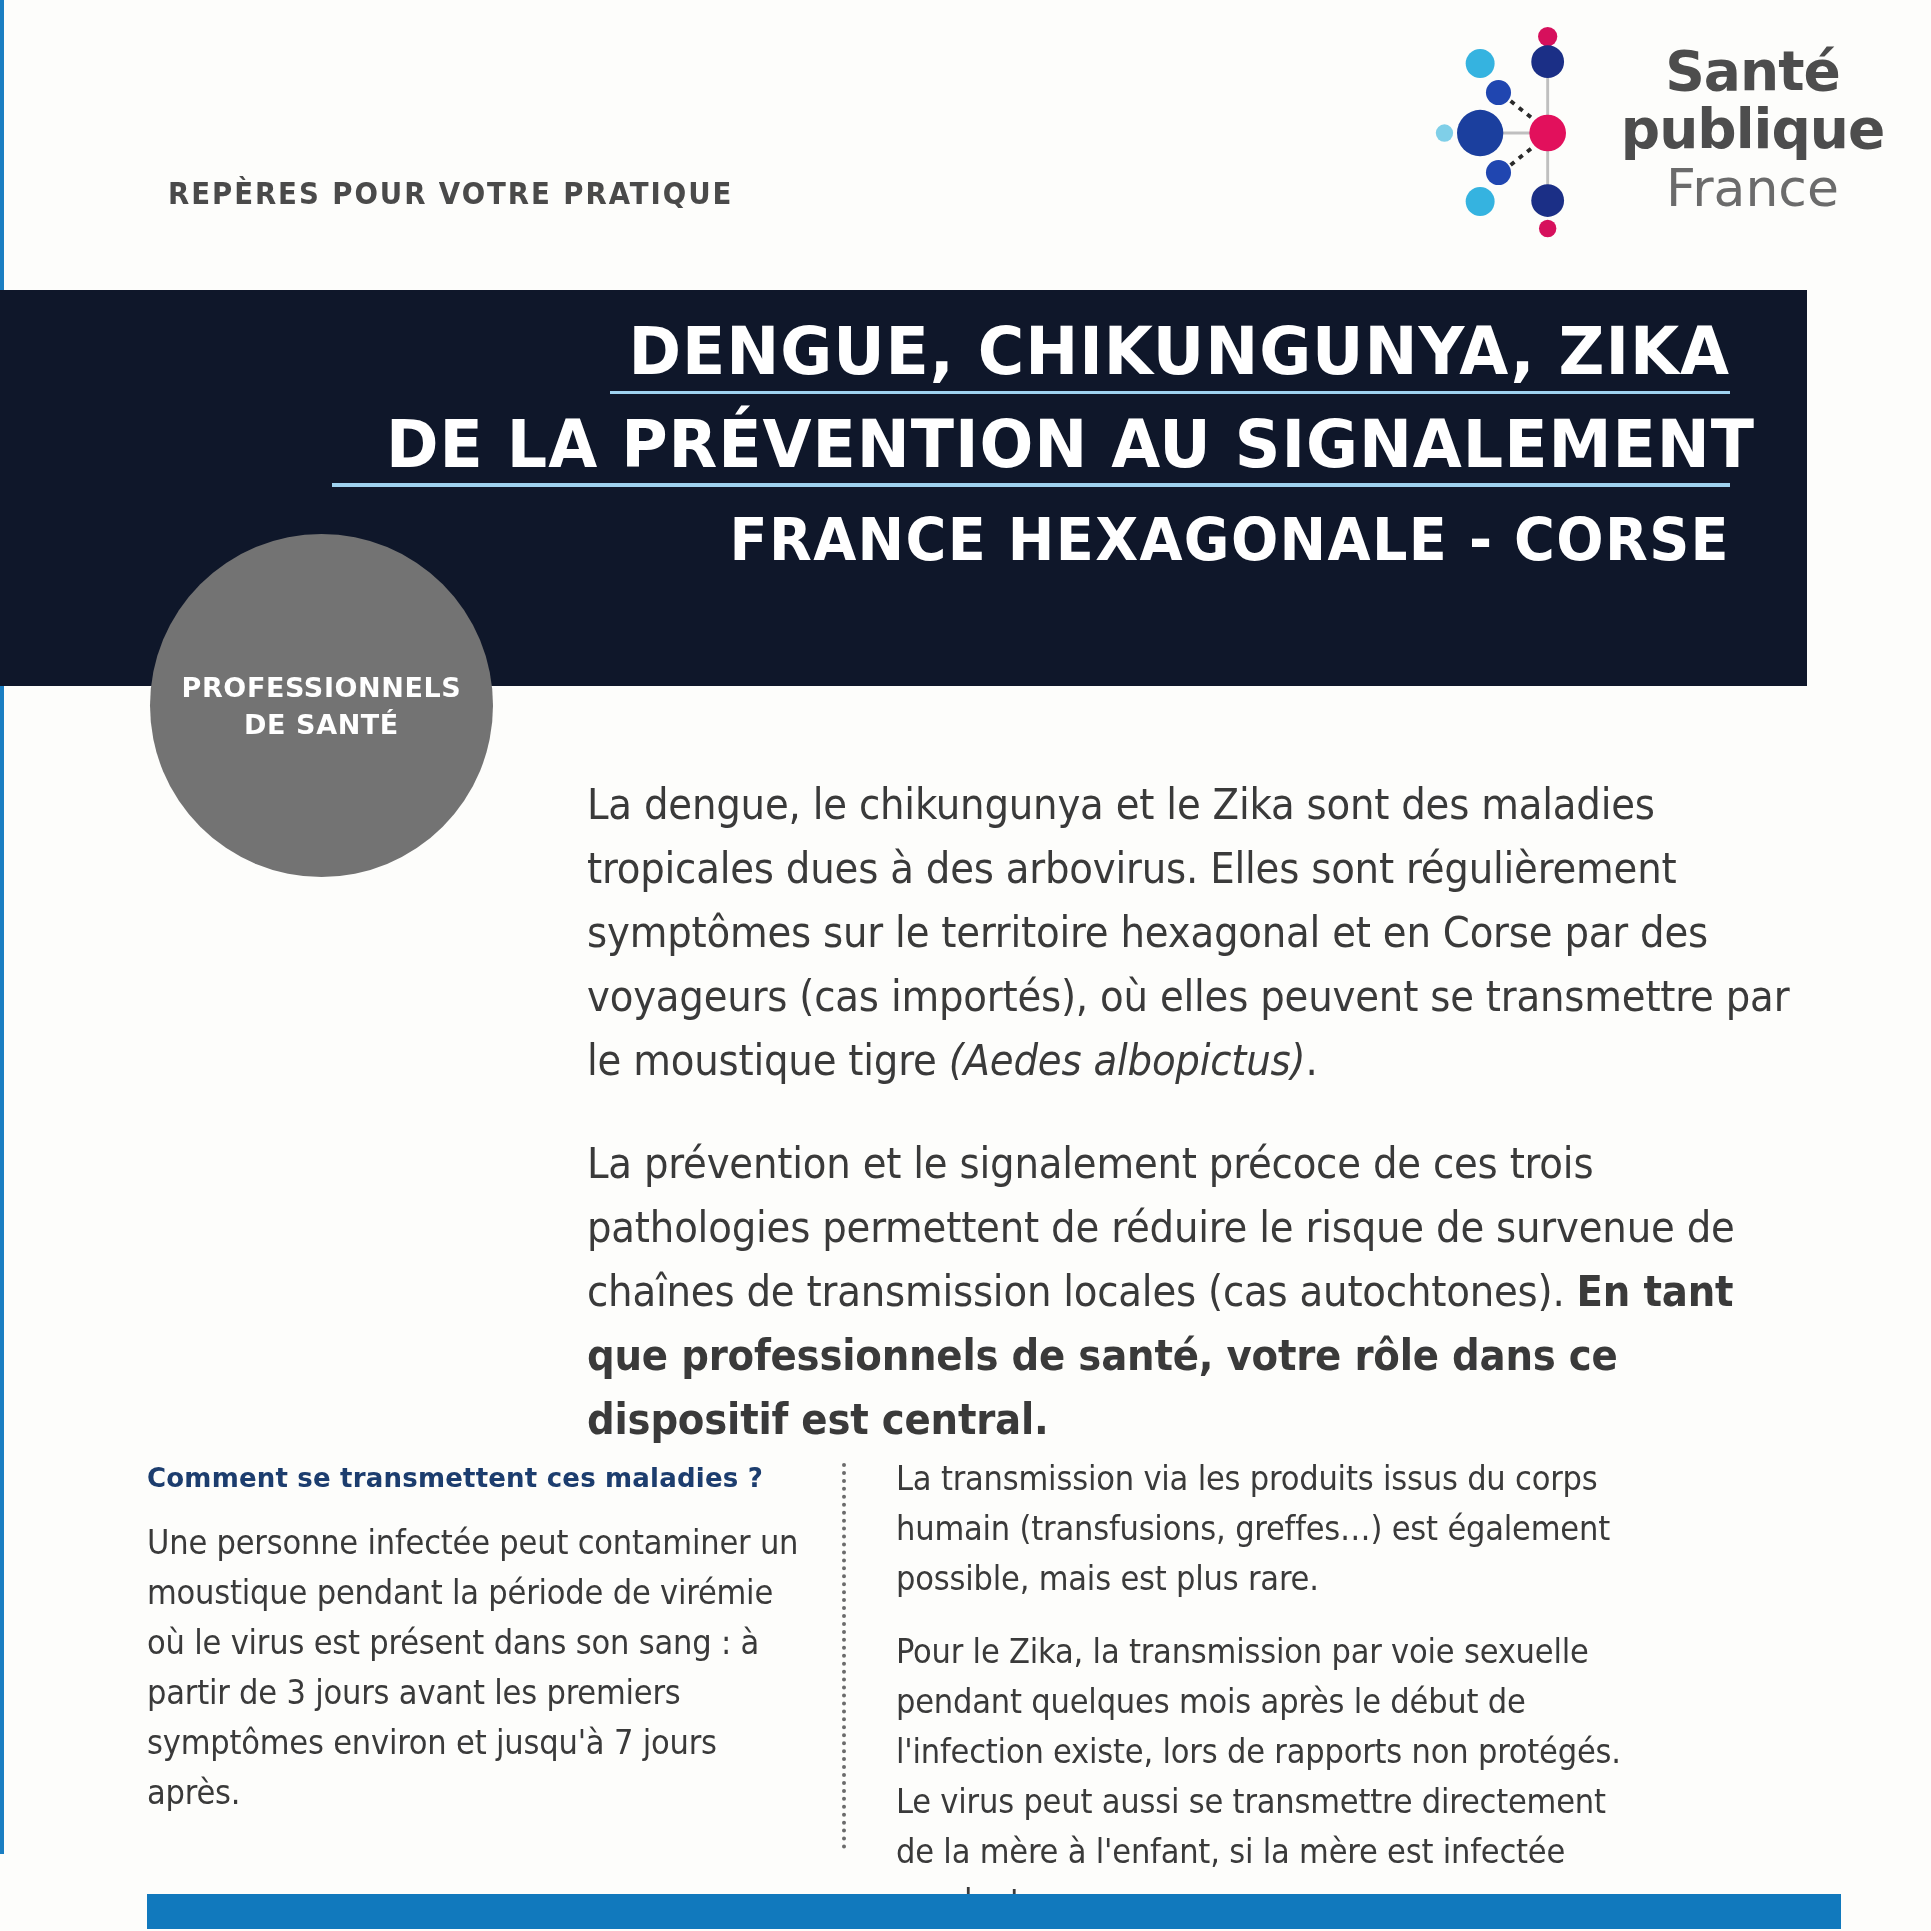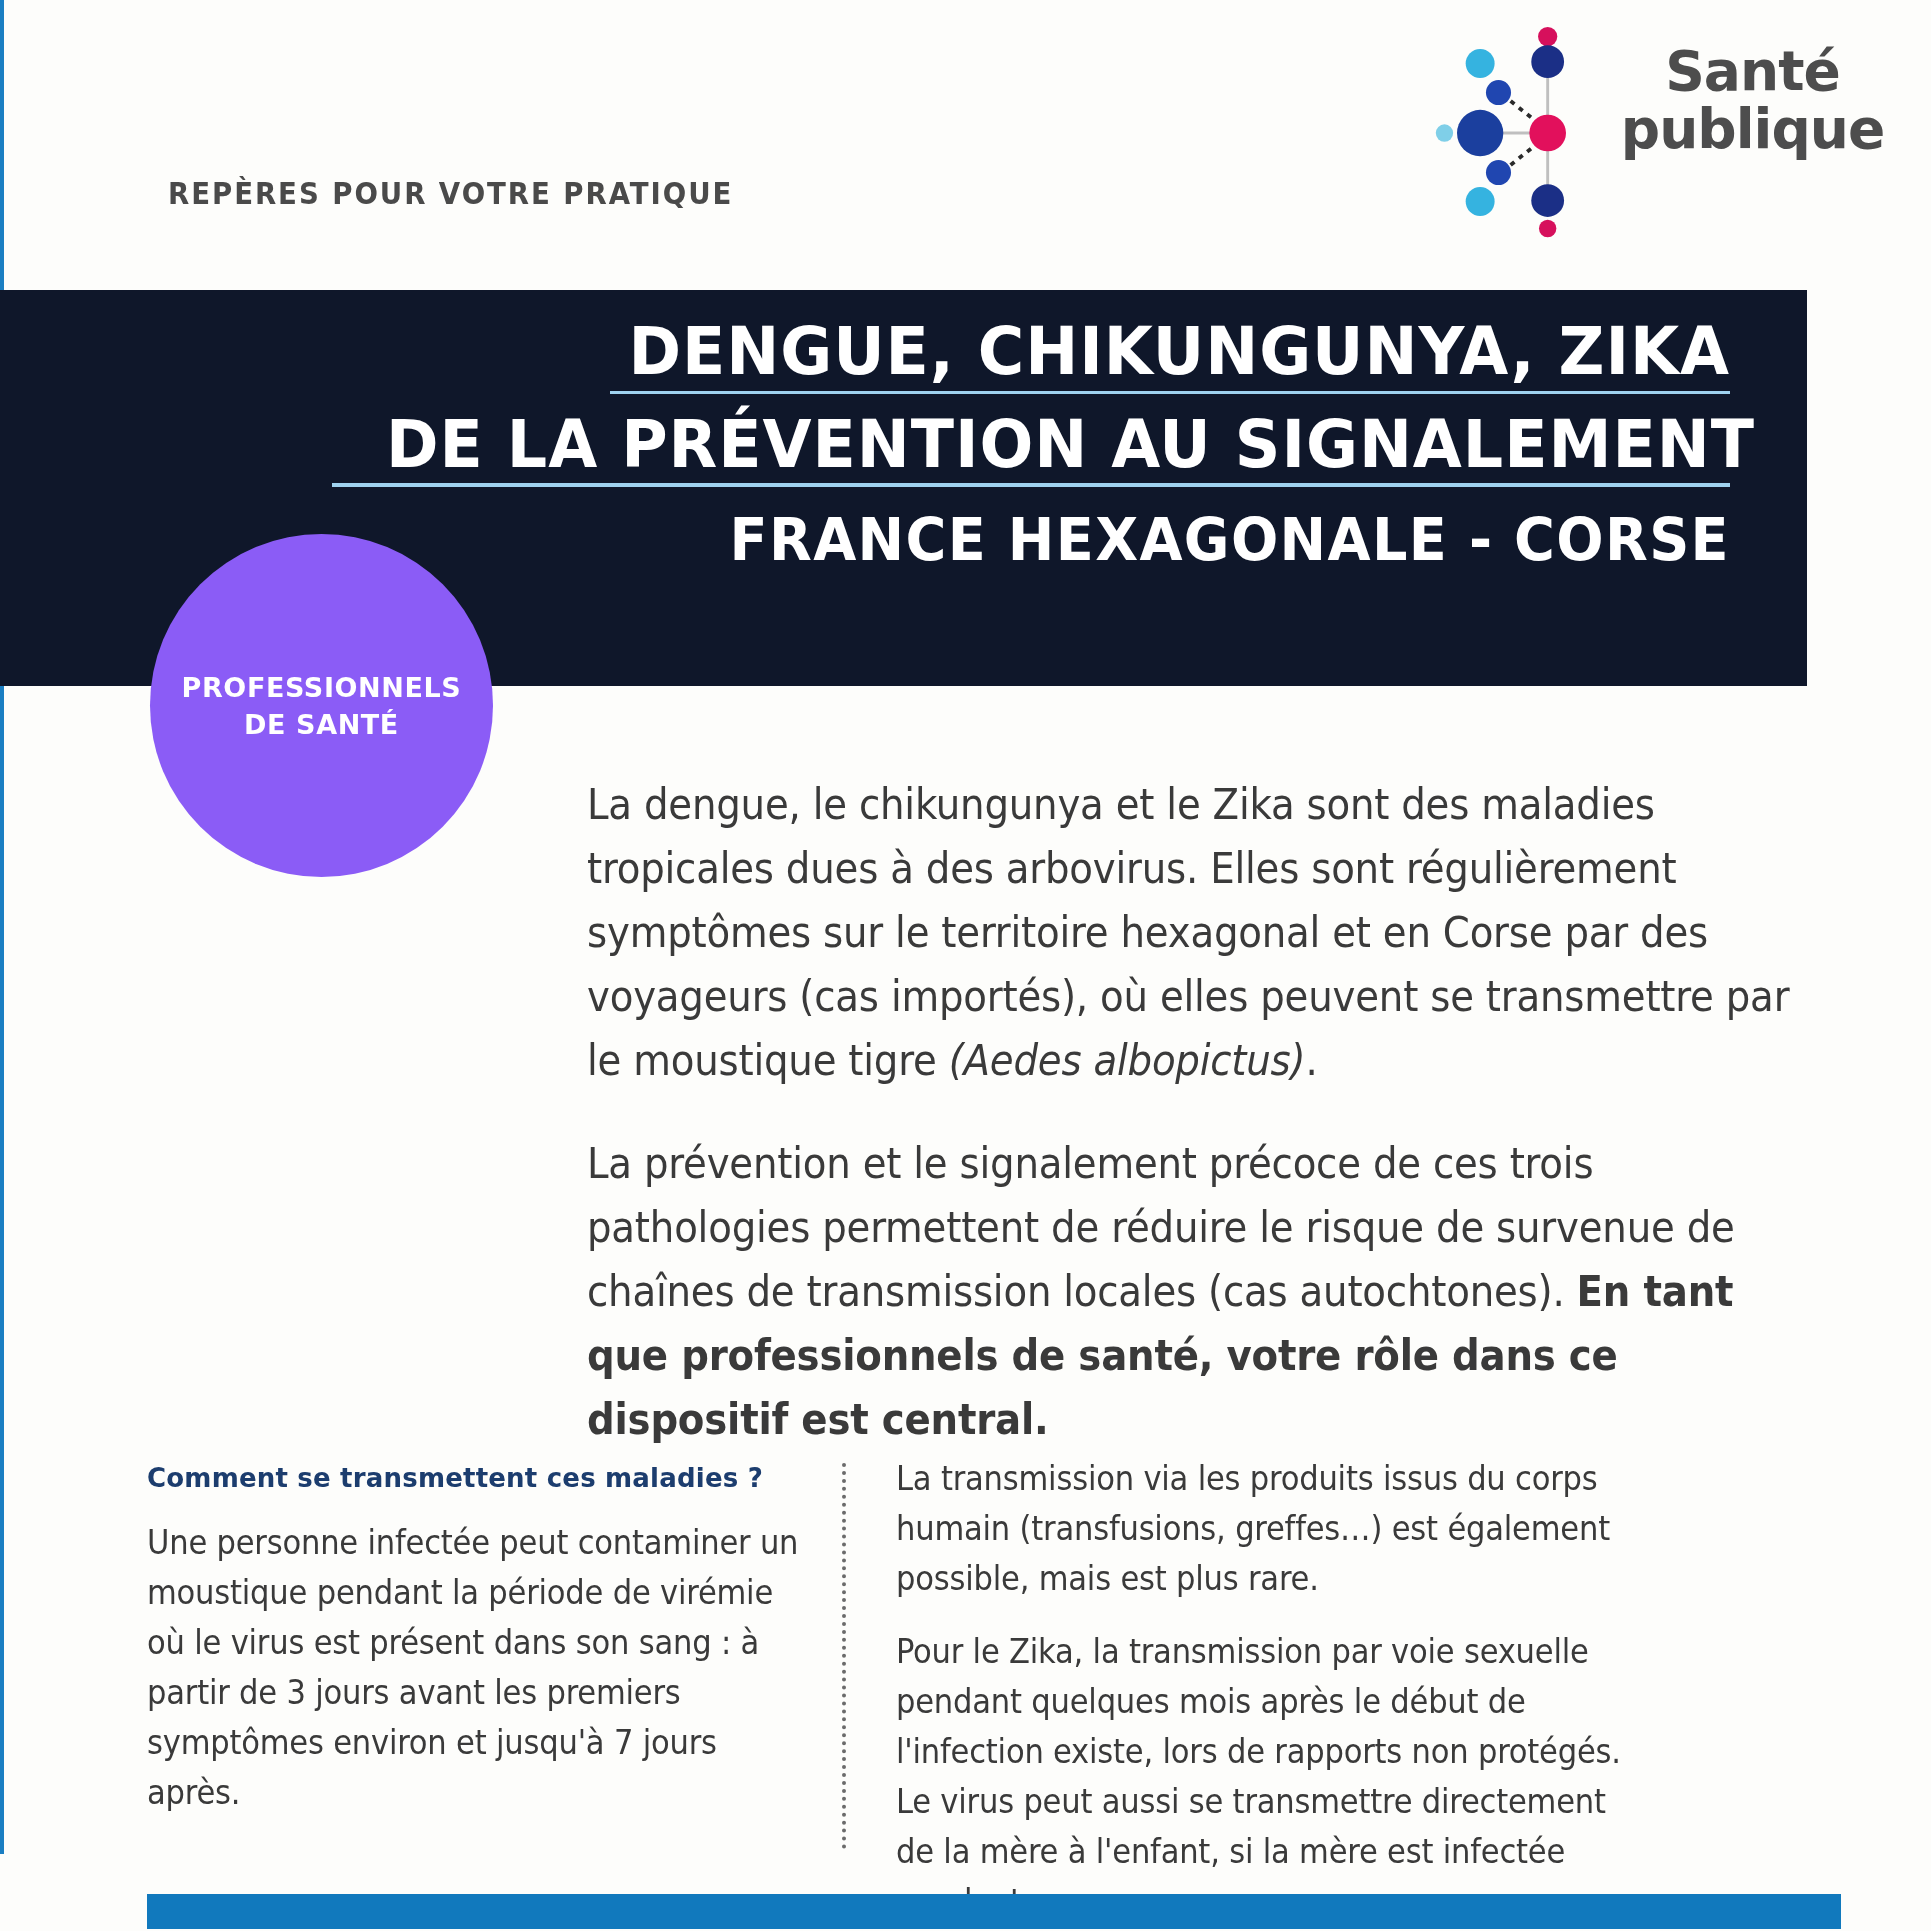--- a/index.html
+++ b/index.html
@@ -130,21 +130,21 @@
   }
 
   
   .badge {
     position: absolute;
     left: 150px;
     top: 534px;
     width: 343px;
     height: 343px;
     border-radius: 50%;
-    background: #8b5cf6;
+    background: #737373;
     display: flex;
     flex-direction: column;
     align-items: center;
     justify-content: center;
     z-index: 5;
   }
   .badge-line {
     font-family: "DejaVu Sans", sans-serif;
     font-weight: 700;
     font-size: 27px;
@@ -263,20 +263,21 @@
       <circle cx="74" cy="70" r="13" fill="#2046b0"></circle>
       <circle cx="55" cy="112" r="24" fill="#1b3f9e"></circle>
       <circle cx="18" cy="112" r="9" fill="#7fcfe8"></circle>
       <circle cx="74" cy="153" r="13" fill="#2046b0"></circle>
       <circle cx="55" cy="183" r="15" fill="#35b3e0"></circle>
     </svg>
 
     <div class="logo-words">
       <div class="logo-line">Santé</div>
       <div class="logo-line">publique</div>
+      <div class="logo-line france">France</div>
     </div>
 
   </div>
 </div>
 
 <div class="banner">
   <div class="banner-inner">
     <div class="title-line">DENGUE, CHIKUNGUNYA, ZIKA</div>
     <div class="rule r1"></div>
     <div class="title-line">DE LA PRÉVENTION AU SIGNALEMENT</div>

